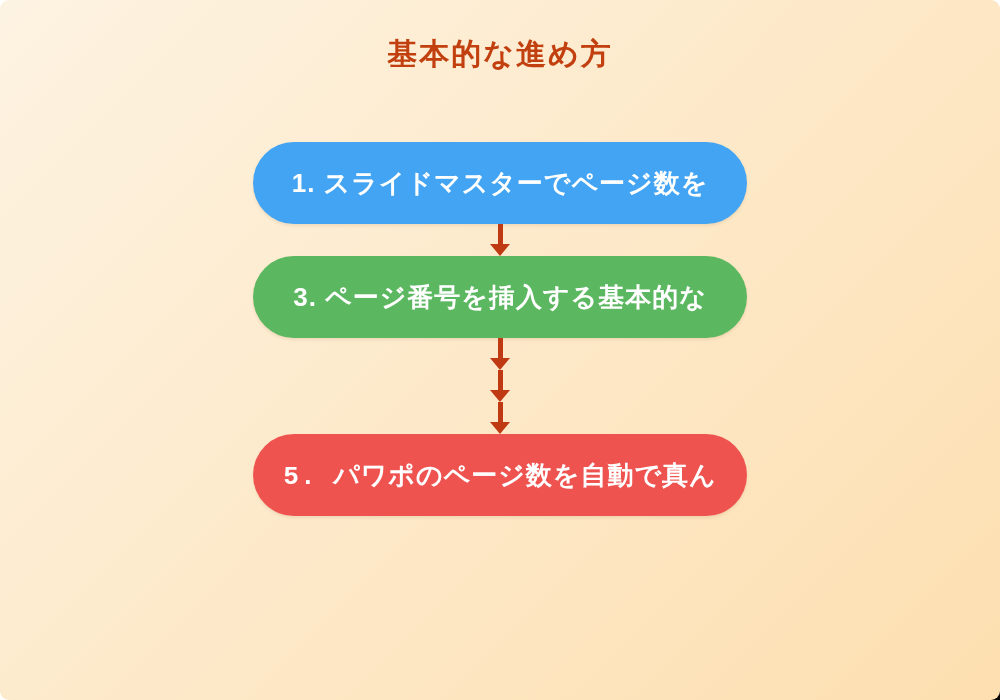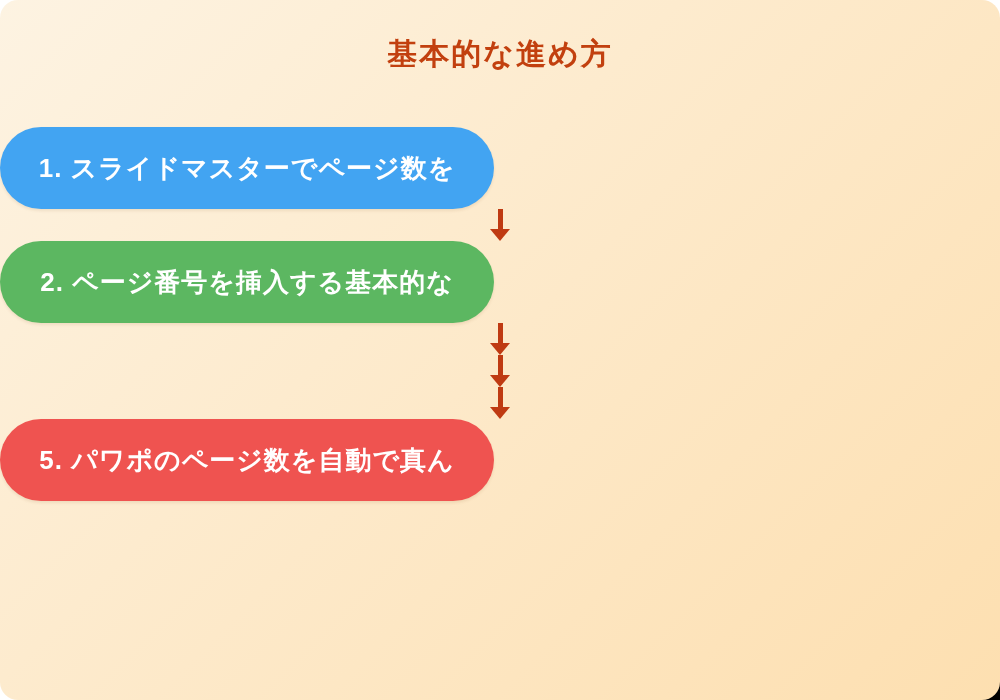--- a/index.html
+++ b/index.html
@@ -22,38 +22,39 @@
     right: 0;
     bottom: 0;
     width: 30px;
     height: 30px;
     background: #000000;
     z-index: 0;
   }
   .canvas {
     position: absolute;
     inset: 0;
-    border-radius: 18px;
+    border-radius: 9px;
     z-index: 1;
     
     background: #fdf0da;
   }
   .title {
     margin: 0;
     padding-top: 34px;
     text-align: center;
     font-size: 30px;
     line-height: 40px;
     font-weight: 800;
     letter-spacing: 2px;
   }
   .flow {
-    margin-top: 53px;
+    margin-top: 68px;
     display: flex;
     flex-direction: column;
+    align-items: center;
   }
   .pill {
     width: 494px;
     height: 82px;
     border-radius: 41px;
     display: flex;
     align-items: center;
     justify-content: center;
     color: #ffffff;
     font-size: 26px;
@@ -97,36 +98,36 @@
 
     <div class="flow">
 
       <div class="pill" style="background: rgb(66, 164, 242);">1. スライドマスターでページ数を</div>
 
       <div class="arrow" style="color: rgb(191, 58, 18);">
         <span class="stem"></span>
         <span class="head"></span>
       </div>
 
-      <div class="pill" style="background: rgb(92, 183, 97);">2. ページ番号を挿入する基本的な</div>
+      <div class="pill" style="background: rgb(92, 183, 97);">3. ページ番号を挿入する基本的な</div>
 
       <div class="arrow" style="color: rgb(191, 58, 18);">
         <span class="stem"></span>
         <span class="head"></span>
       </div>
 
 
       <div class="arrow" style="color: rgb(191, 58, 18);">
         <span class="stem"></span>
         <span class="head"></span>
       </div>
 
 
       <div class="arrow" style="color: rgb(191, 58, 18);">
         <span class="stem"></span>
         <span class="head"></span>
       </div>
 
-      <div class="pill" style="background: rgb(239, 83, 80);">5. パワポのページ数を自動で真ん</div>
+      <div class="pill" style="background: rgb(239, 83, 80); font-family: Liberation Mono, monospace;">5. パワポのページ数を自動で真ん</div>
 
     </div>
   </div>
 </div>
 
 </body></html>

